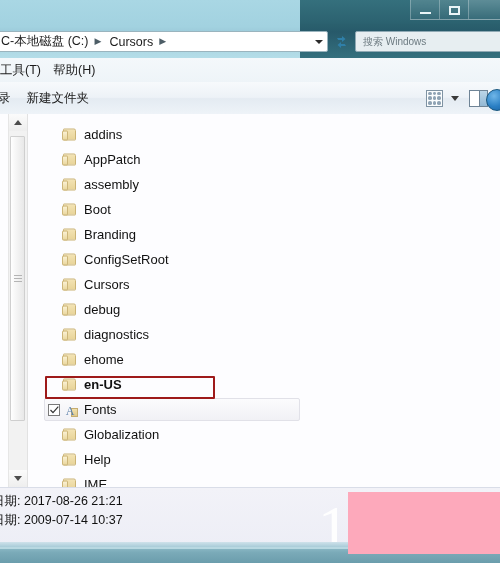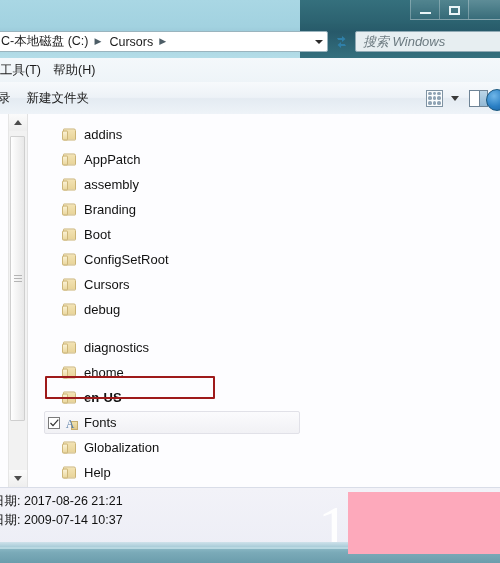--- a/index.html
+++ b/index.html
@@ -132,22 +132,21 @@
     box-sizing: border-box;
     background: #e7eef1;
     border: 1px solid #8fa9b4;
     border-radius: 2px;
     display: flex;
     align-items: center;
     padding-left: 7px;
     overflow: hidden;
   }
   .search-ph {
-    font-style: italic;
-    font-size: 13px;
+    font-size: 10px;
     color: #6c7a80;
     white-space: nowrap;
   }
 
   
   .menubar {
     position: absolute;
     left: 0; top: 58px;
     width: 500px; height: 24px;
     background: linear-gradient(to bottom, #f4f8fb 0%, #eef4f8 100%);
@@ -568,51 +567,51 @@
             <span class="f-back"></span>
             <span class="f-front"></span>
           </span>
           <span class="file-label">assembly</span>
         </div>
         <div class="file-row" style="margin-top: 0px;">
           <span class="folder-ico">
             <span class="f-back"></span>
             <span class="f-front"></span>
           </span>
+          <span class="file-label">Boot</span>
+        </div>
+        <div class="file-row" style="margin-top: 0px;">
+          <span class="folder-ico">
+            <span class="f-back"></span>
+            <span class="f-front"></span>
+          </span>
           <span class="file-label">Branding</span>
         </div>
         <div class="file-row" style="margin-top: 0px;">
           <span class="folder-ico">
             <span class="f-back"></span>
             <span class="f-front"></span>
           </span>
-          <span class="file-label">Boot</span>
-        </div>
-        <div class="file-row" style="margin-top: 0px;">
-          <span class="folder-ico">
-            <span class="f-back"></span>
-            <span class="f-front"></span>
-          </span>
           <span class="file-label">ConfigSetRoot</span>
         </div>
         <div class="file-row" style="margin-top: 0px;">
           <span class="folder-ico">
             <span class="f-back"></span>
             <span class="f-front"></span>
           </span>
           <span class="file-label">Cursors</span>
         </div>
         <div class="file-row" style="margin-top: 0px;">
           <span class="folder-ico">
             <span class="f-back"></span>
             <span class="f-front"></span>
           </span>
           <span class="file-label">debug</span>
         </div>
-        <div class="file-row" style="margin-top: 13px;">
+        <div class="file-row" style="margin-top: 0px;">
           <span class="folder-ico">
             <span class="f-back"></span>
             <span class="f-front"></span>
           </span>
           <span class="file-label">diagnostics</span>
         </div>
         <div class="file-row" style="margin-top: 0px;">
           <span class="folder-ico">
             <span class="f-back"></span>
             <span class="f-front"></span>

